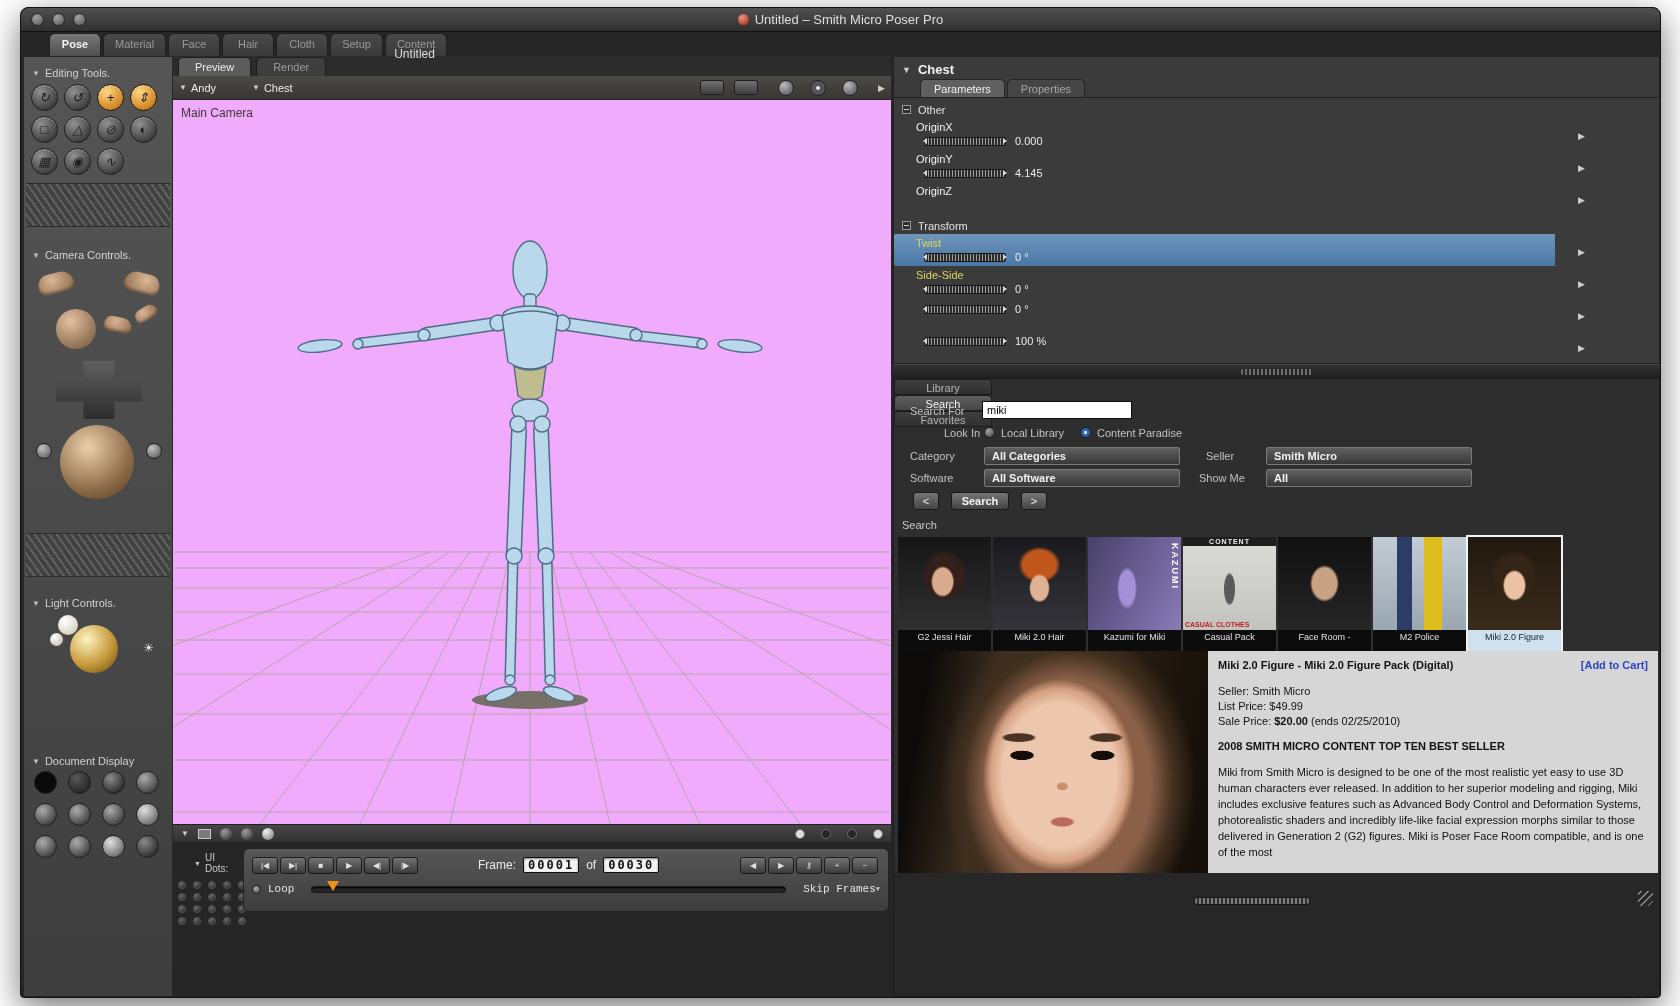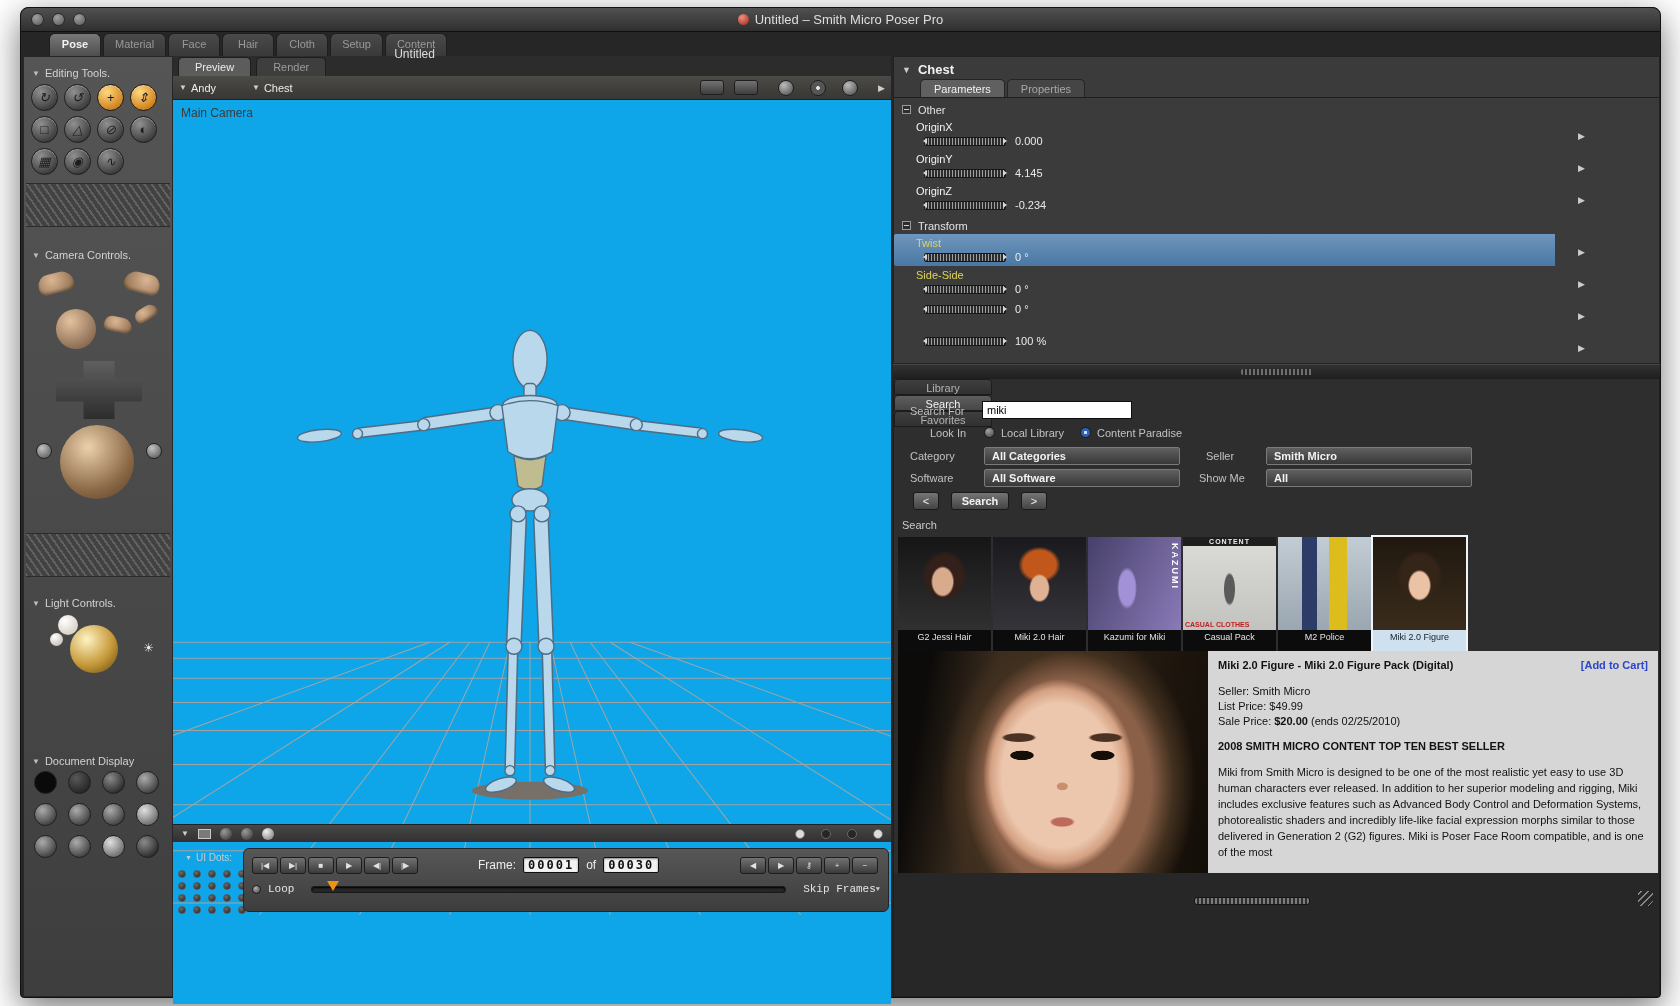--- a/index.html
+++ b/index.html
@@ -57,34 +57,34 @@
 .dtab.active{background:#5c5c5c;color:#ececec;}
 .doc-title{margin-left:68px;font-size:12px;color:#dcdcdc;padding-bottom:15px;}
 .figure-row{position:absolute;left:0;top:20px;right:0;height:24px;background:linear-gradient(#4c4a47,#393734);display:flex;align-items:center;gap:6px;padding:0 6px;border-bottom:1px solid #222;}
 .fr-menu{display:flex;align-items:center;gap:4px;color:#ececec;font-size:11px;margin-right:30px;}
 .fr-menu .tri{font-size:8px;color:#cfcfcf;}
 .fr-spacer{flex:1;}
 .fr-btn{width:24px;height:15px;border-radius:3px;background:linear-gradient(#727272,#3e3e3e);border:1px solid #1f1f1f;margin-right:4px;}
 .fr-ball{width:16px;height:16px;border-radius:50%;background:radial-gradient(circle at 35% 30%,#bcbcbc,#474747);border:1px solid #1f1f1f;margin-left:10px;}
 .fr-ball.axis{background:radial-gradient(circle at 50% 50%,#ddd 0 18%,#555 22%),radial-gradient(circle at 35% 30%,#aaa,#444);}
 .fr-next{color:#cfcfcf;font-size:9px;margin-left:14px;}
-.canvas{position:absolute;left:0;top:44px;right:0;height:904px;background:#0ea5e9;overflow:hidden;}
+.canvas{position:absolute;left:0;top:44px;right:0;height:724px;background:#f0abfc;overflow:hidden;}
 .cam-label{position:absolute;left:8px;top:6px;font-size:12px;color:#3d3b38;z-index:2;}
 .canvas svg{position:absolute;left:0;top:0;width:100%;height:100%;}
 .canvas-strip{position:absolute;left:0;top:768px;right:0;height:18px;background:linear-gradient(#474747,#313131);display:flex;align-items:center;gap:9px;padding:0 8px;border-top:1px solid #202020;}
 .cs-tri{color:#cfcfcf;font-size:8px;}
 .cs-box{width:13px;height:10px;border:1px solid #c8c8c8;background:#7a7a7a;}
 .cs-ball{width:12px;height:12px;border-radius:50%;background:radial-gradient(circle at 35% 30%,#9a9a9a,#2e2e2e);}
 .cs-ball.lit{background:radial-gradient(circle at 35% 30%,#f2f2f2,#6e6e6e);}
 .cs-spacer{flex:1;}
 .cs-dot{width:10px;height:10px;border-radius:50%;background:#262626;border:1px solid #6a6a6a;margin-left:7px;}
 .cs-dot.on{background:#dcdcdc;}
 .bottombar{position:absolute;left:0;top:792px;right:2px;height:64px;display:flex;gap:4px;}
 .uidots{width:66px;position:relative;padding-top:4px;}
-.uid-label{font-size:10px;color:#c9c9c9;display:flex;gap:4px;padding-left:12px;align-items:center;}
+.uid-label{font-size:10px;color:#c9c9c9;display:flex;gap:4px;padding-left:21px;align-items:center;}
 .uid-label .tri{font-size:7px;}
 .uid-grid{margin:7px 0 0 5px;display:grid;grid-template-columns:repeat(5,11px);gap:4px;}
 .uid-dot{width:8px;height:8px;border-radius:50%;background:radial-gradient(circle at 35% 30%,#6e6e6e,#1c1c1c);border:1px solid #575757;}
 .timeline{flex:1;background:linear-gradient(#575757,#3d3d3d);border:1px solid #242424;border-radius:6px;position:relative;}
 .tl-row1{position:absolute;left:8px;right:8px;top:7px;height:18px;display:flex;align-items:center;}
 .tbtn{width:26px;height:17px;margin-right:2px;background:linear-gradient(#727272,#3b3b3b);border:1px solid #1c1c1c;border-radius:3px;color:#e2e2e2;font-size:8px;text-align:center;line-height:15px;}
 .frame-label{margin-left:58px;font-size:12px;color:#ececec;}
 .digits{background:#f2f2f2;color:#101010;font-family:"DejaVu Sans Mono",monospace;font-size:12px;font-weight:bold;letter-spacing:2px;padding:0 4px;border:1px solid #0e0e0e;border-radius:2px;margin:0 7px;box-shadow:inset 0 1px 2px rgba(0,0,0,.45);}
 .of-label{font-size:12px;color:#ececec;}
 .tl-right{margin-left:auto;display:flex;}
@@ -121,21 +121,21 @@
 .splitter .grip{position:absolute;left:50%;top:4px;width:72px;height:6px;transform:translateX(-50%);background:repeating-linear-gradient(90deg,#6e6e6e 0 2px,#262626 2px 4px);border-radius:2px;}
 
 .library-panel{position:absolute;left:0;top:322px;right:0;bottom:0;background:#2e2e2e;border:1px solid #1e1e1e;}
 .lib-tabs{display:flex;height:17px;flex-direction:column;}
 .ltab{width:98px;text-align:center;font-size:11px;color:#b2b2b2;background:linear-gradient(#3f3f3f,#303030);border:1px solid #1c1c1c;padding-top:2px;border-radius:4px 4px 0 0;}
 .ltab.active{background:linear-gradient(#5e5e5e,#474747);color:#f2f2f2;}
 .lib-form{position:absolute;left:0;top:17px;right:0;height:140px;font-size:11px;color:#c2c2c2;}
 .lf-label{position:absolute;white-space:nowrap;}
 .l-searchfor{left:16px;top:9px;}
 .search-input{position:absolute;left:88px;top:5px;width:150px;height:18px;background:#fff;border:1px solid #0e0e0e;font-size:11px;padding:0 4px;color:#000;font-family:"Liberation Sans",sans-serif;}
-.l-lookin{left:20px;top:31px;padding-left:16px;}
+.l-lookin{left:34px;top:31px;padding-left:16px;}
 .radio{position:absolute;width:11px;height:11px;border-radius:50%;background:radial-gradient(circle at 35% 30%,#a2a2a2,#3e3e3e);border:1px solid #1c1c1c;top:31px;}
 .radio.checked{background:radial-gradient(circle at 50% 50%,#cfe2f6 0 22%,#2d62b8 28% 100%);}
 .r1{left:90px;}.r2{left:186px;}
 .rlbl1{left:107px;top:31px;}.rlbl2{left:203px;top:31px;}
 .l-category{left:16px;top:54px;}
 .l-seller{left:312px;top:54px;}
 .l-software{left:16px;top:76px;}
 .l-showme{left:305px;top:76px;}
 .sel{position:absolute;height:18px;background:linear-gradient(#606060,#383838);border:1px solid #7a7a7a;border-radius:2px;color:#f2f2f2;font-weight:bold;font-size:11px;padding:2px 7px 0;}
 .sel-cat{left:90px;top:51px;width:196px;}
@@ -491,24 +491,20 @@
       <div class="prow">
         <div class="plabel">OriginY</div>
         <div class="pdial-line">
             <span class="dial"></span>
             <span class="pvalue">4.145</span>
           </div>
         <span class="parrow">▶</span>
       </div>
       <div class="prow">
         <div class="plabel">OriginZ</div>
-        <div class="pdial-line">
-            <span class="dial"></span>
-            <span class="pvalue">-0.234</span>
-          </div>
         <span class="parrow">▶</span>
       </div>
       <div class="pgroup-h">
           <span class="minusbox"></span>
           <span>Transform</span>
         </div>
       <div class="prow yellow hl">
         <div class="plabel">Twist</div>
         <div class="pdial-line">
             <span class="dial"></span>
@@ -587,20 +583,24 @@
           <div class="tlabel">Kazumi for Miki</div>
         </div>
         <div class="thumb">
           <div class="timg t4">
               <span class="ov-content">CONTENT</span>
               <span class="ov-casual">CASUAL CLOTHES</span>
             </div>
           <div class="tlabel">Casual Pack</div>
         </div>
         <div class="thumb">
+          <div class="timg t5"></div>
+          <div class="tlabel">Face Room -</div>
+        </div>
+        <div class="thumb">
           <div class="timg t6"></div>
           <div class="tlabel">M2 Police</div>
         </div>
         <div class="thumb selected">
           <div class="timg t7"></div>
           <div class="tlabel">Miki 2.0 Figure</div>
         </div>
       </div>
       <div class="product">
         <div class="pimg"></div>

